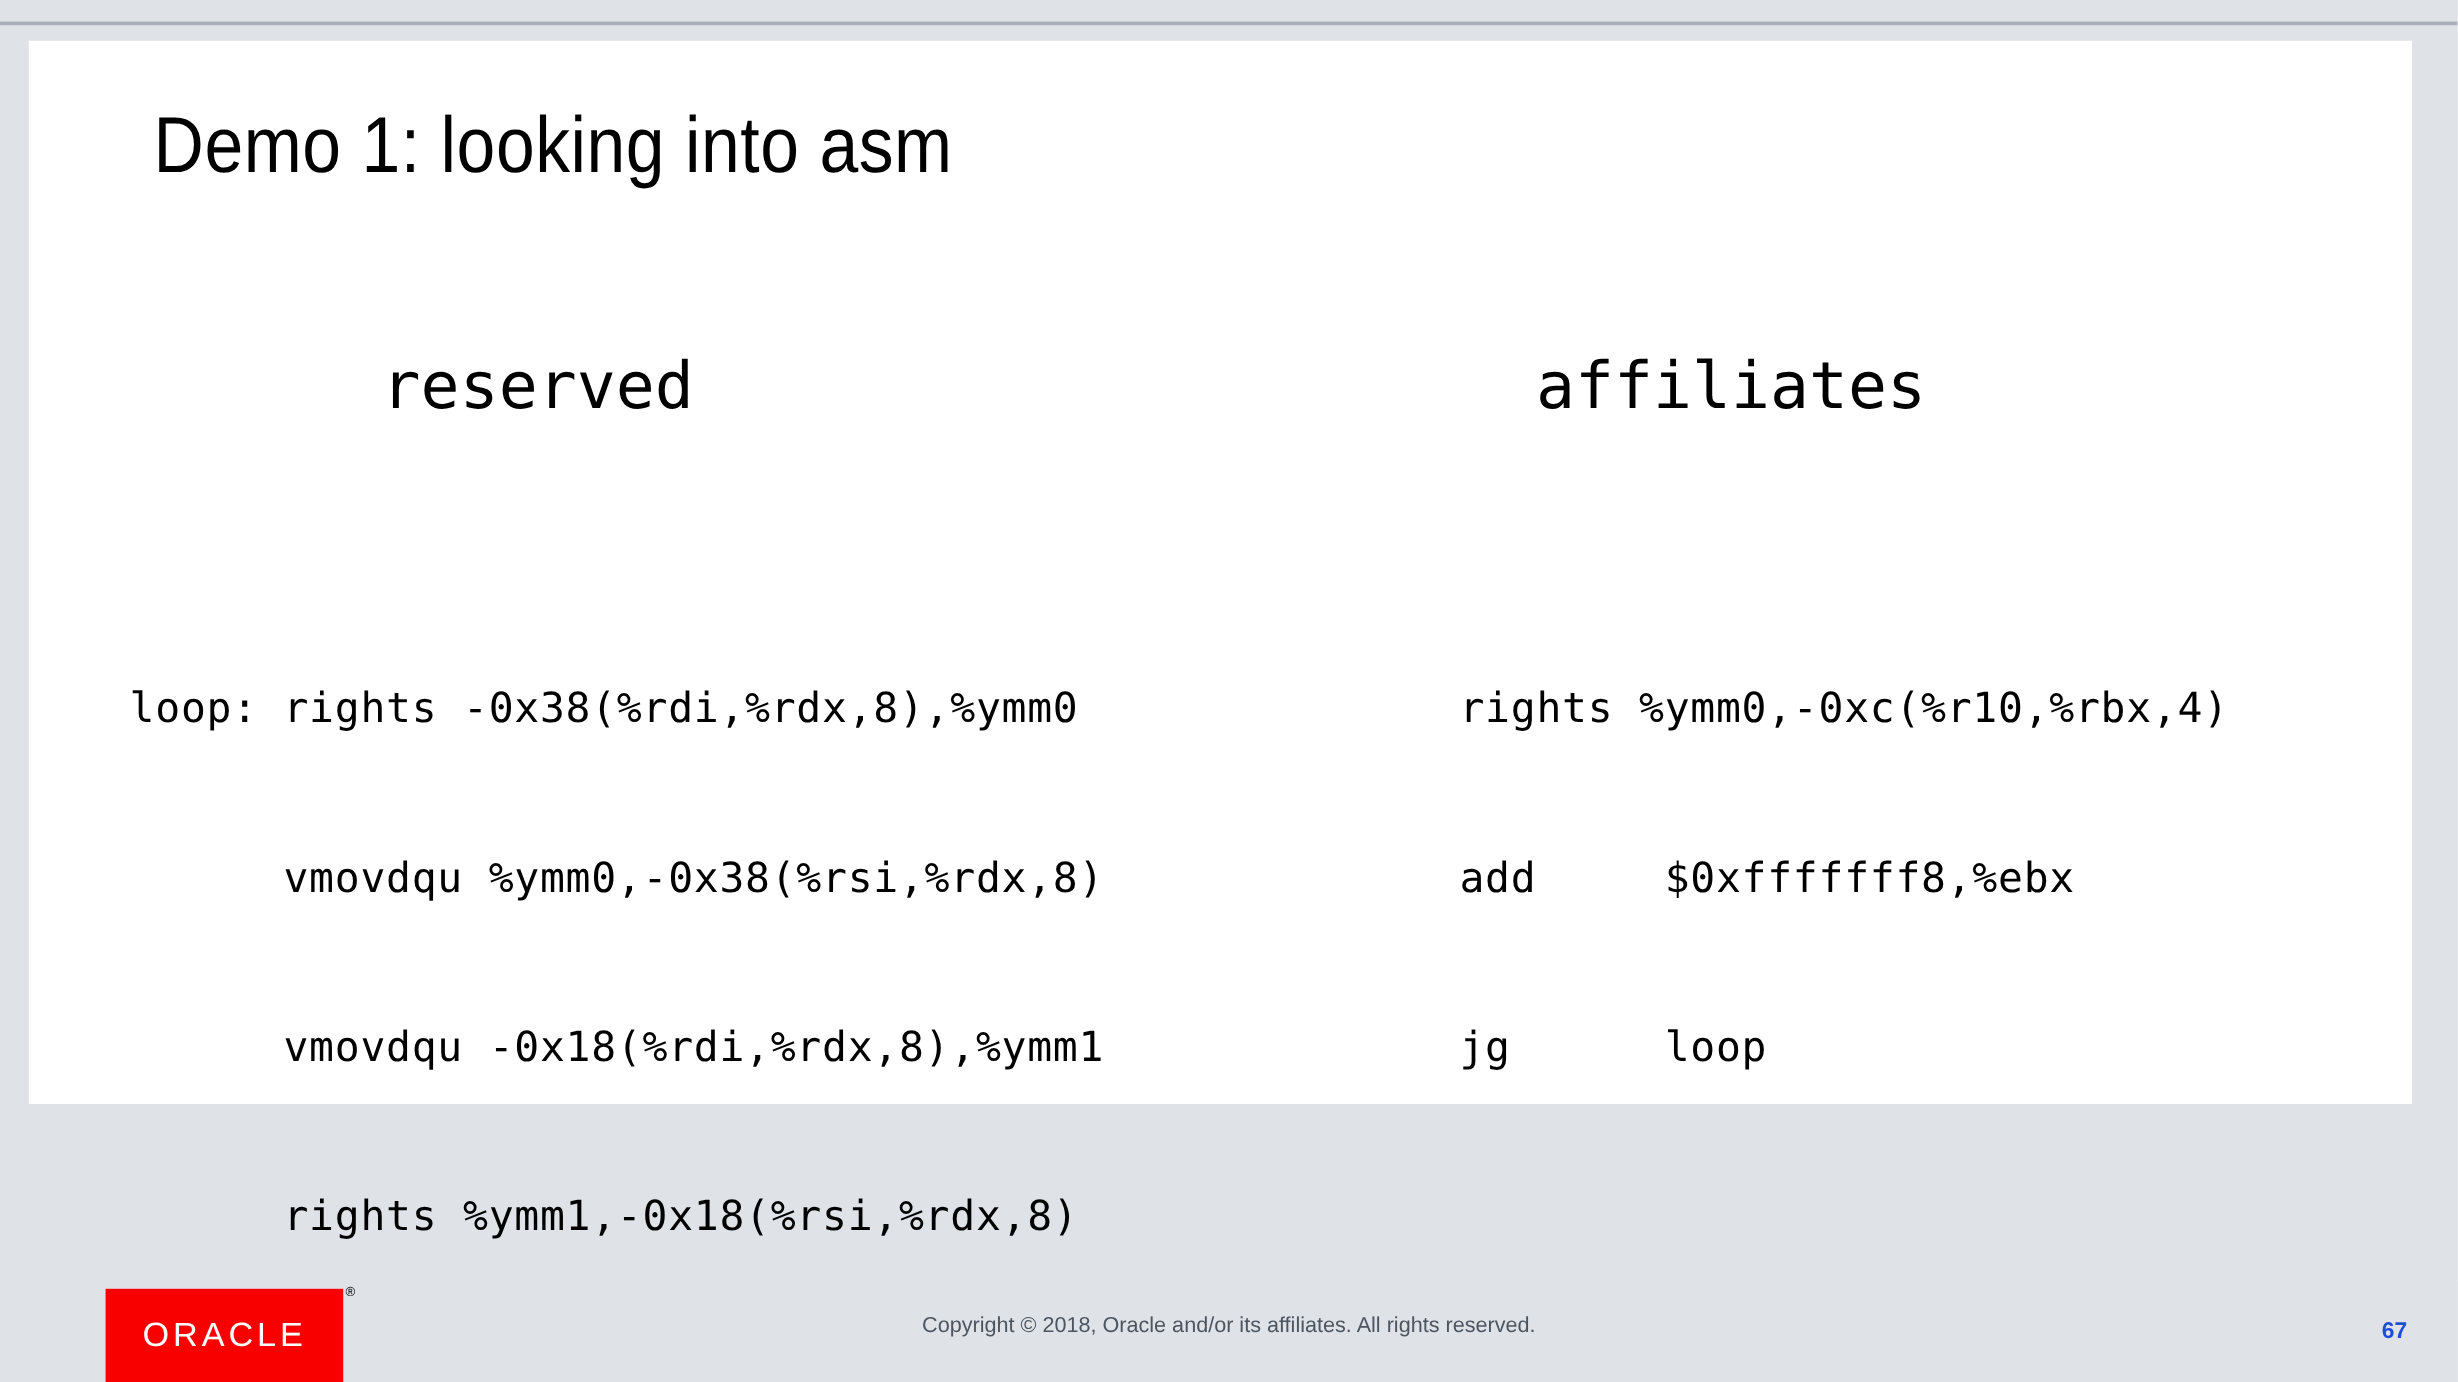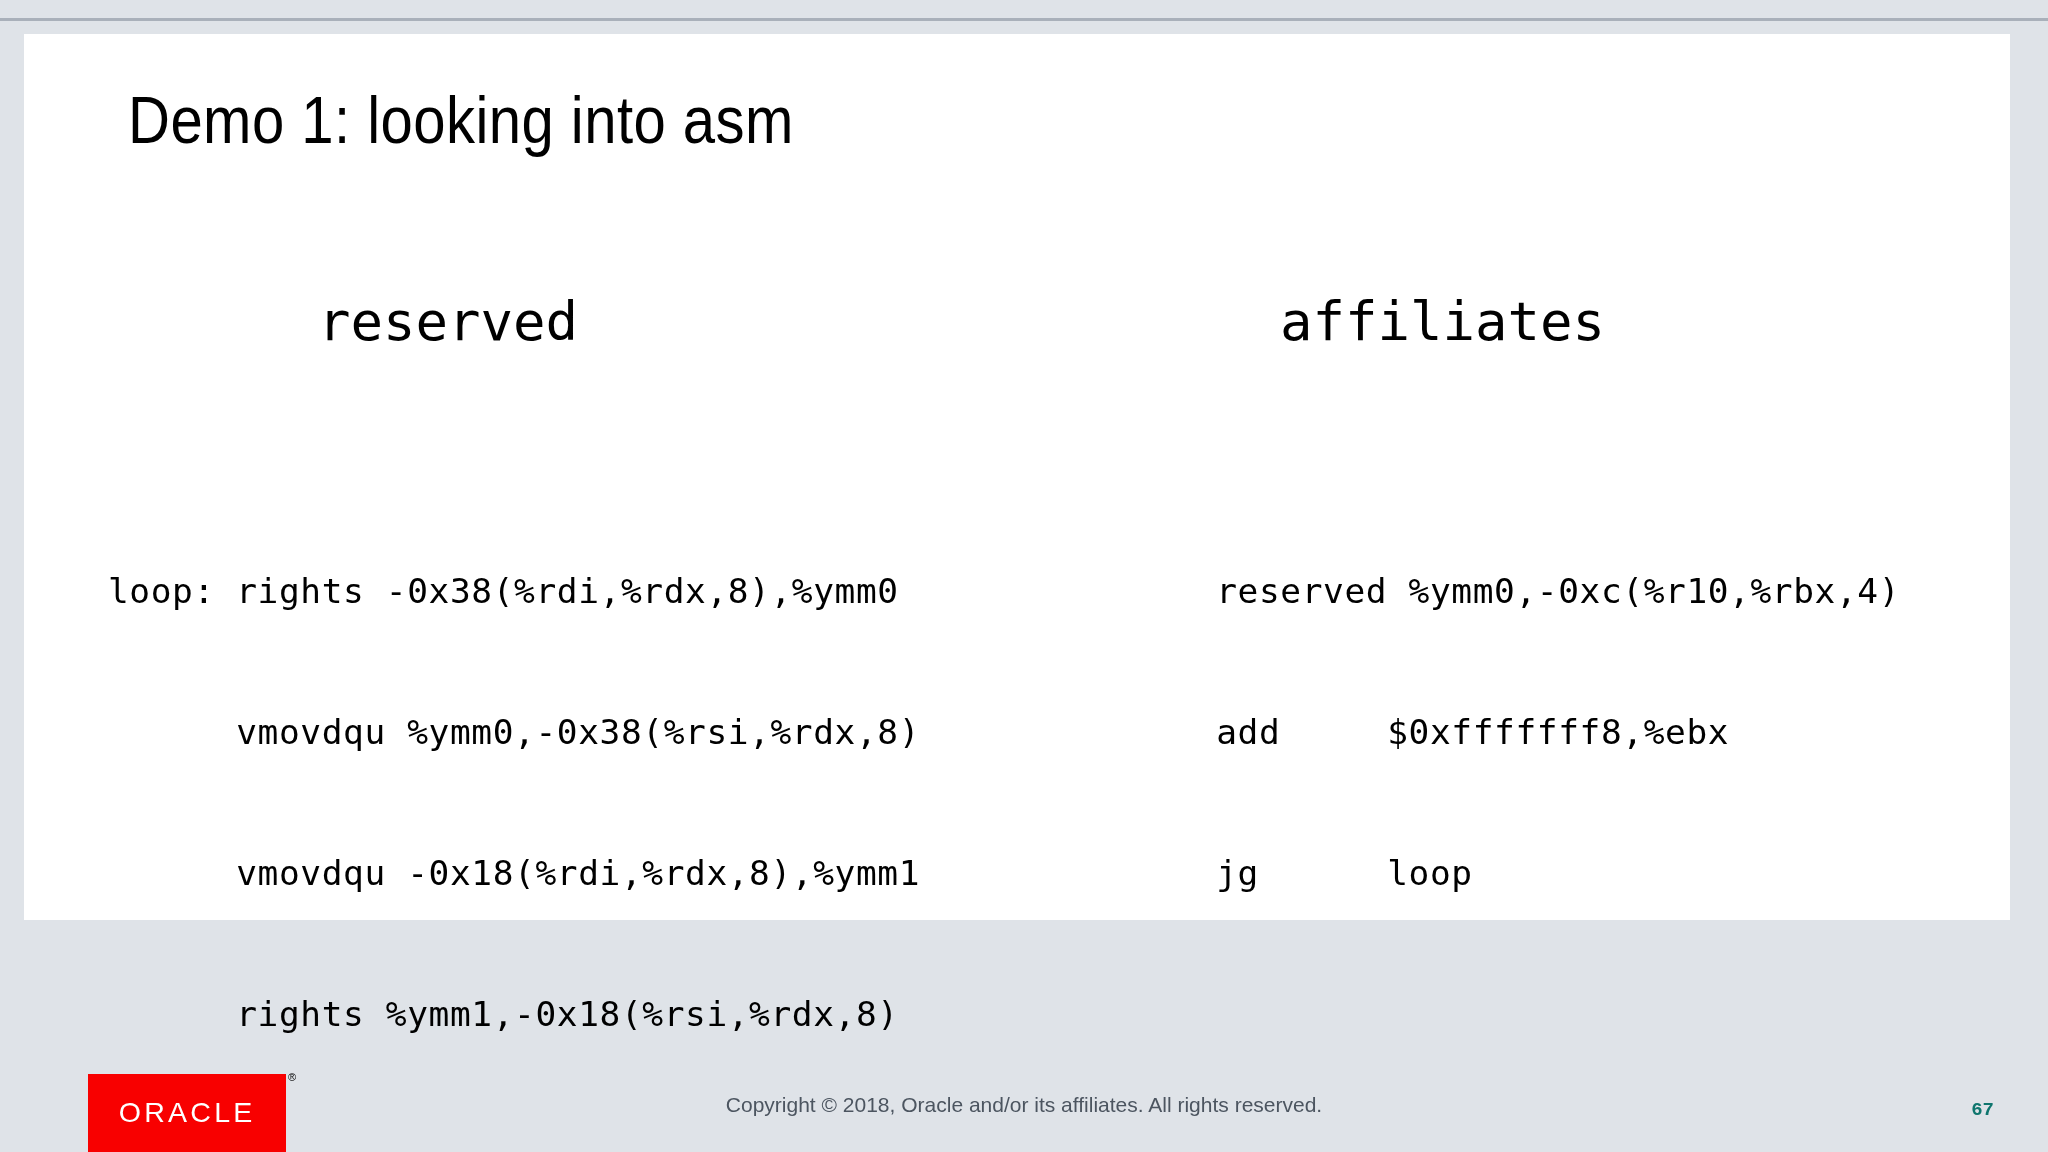--- a/index.html
+++ b/index.html
@@ -126,34 +126,34 @@
   .copyright {
     position: absolute;
     left: 0;
     top: 0;
     width: 2048px;
     height: 73px;
     display: flex;
     align-items: center;
     justify-content: center;
     font-family: "Liberation Sans", sans-serif;
-    font-size: 21px;
+    font-size: 18px;
     color: #4c5560;
     pointer-events: none;
   }
 
   .page-number {
     position: absolute;
-    right: 54px;
+    right: 42px;
     top: 50%;
     transform: translateY(-50%);
-    font-family: Liberation Mono, monospace;
+    font-family: Liberation Sans, sans-serif;
     font-size: 19px;
     font-weight: 700;
-    color: #0f766e;
+    color: #1d4ed8;
   }
 </style>
 </head>
 <body>
 
 <div id="slide-root">
 
   <div class="top-rule"></div>
 
   <div class="slide-canvas">
@@ -167,21 +167,21 @@
       <span class="code-line">      vmovdqu %ymm0,-0x38(%rsi,%rdx,8)</span>
       <span class="code-line">      vmovdqu -0x18(%rdi,%rdx,8),%ymm1</span>
       <span class="code-line">      rights %ymm1,-0x18(%rsi,%rdx,8)</span>
       <span class="code-line">      add     $0x8,%rdx</span>
       
     </div>
 
     <div class="col-heading right">affiliates</div>
 
     <div class="code-block right">
-      <span class="code-line">      reserved %ymm0,-0xc(%r10,%rbx,4)</span>
+      <span class="code-line">      rights %ymm0,-0xc(%r10,%rbx,4)</span>
       <span class="code-line">      add     $0xfffffff8,%ebx</span>
       <span class="code-line">      jg      loop</span>
     </div>
 
   </div>
 
   <div class="footer">
 
     <div class="oracle-logo">
       <span class="wordmark">ORACLE</span>

